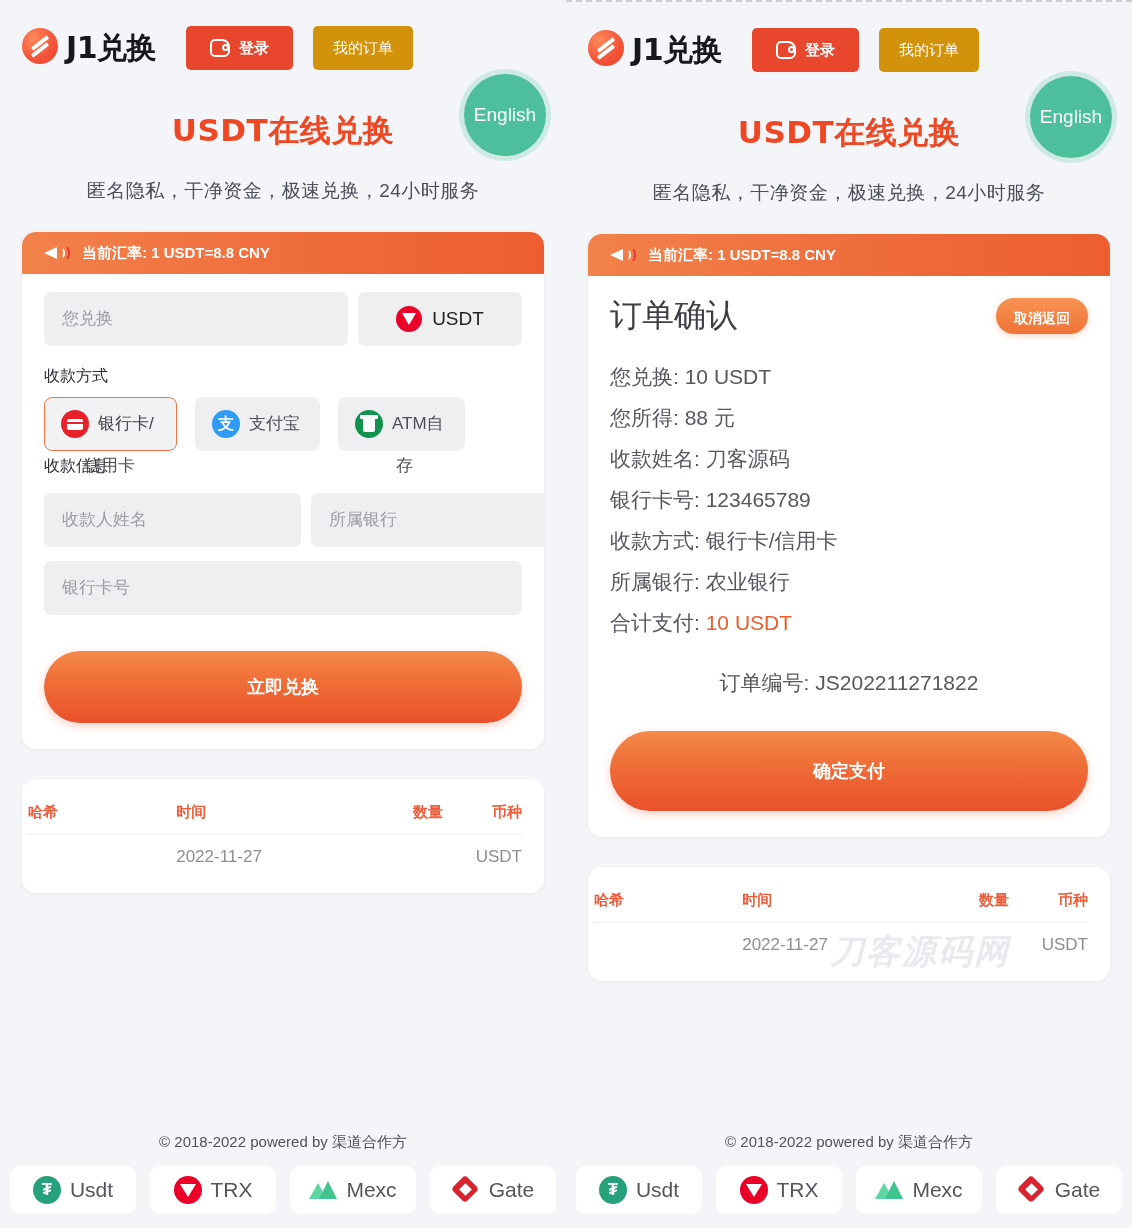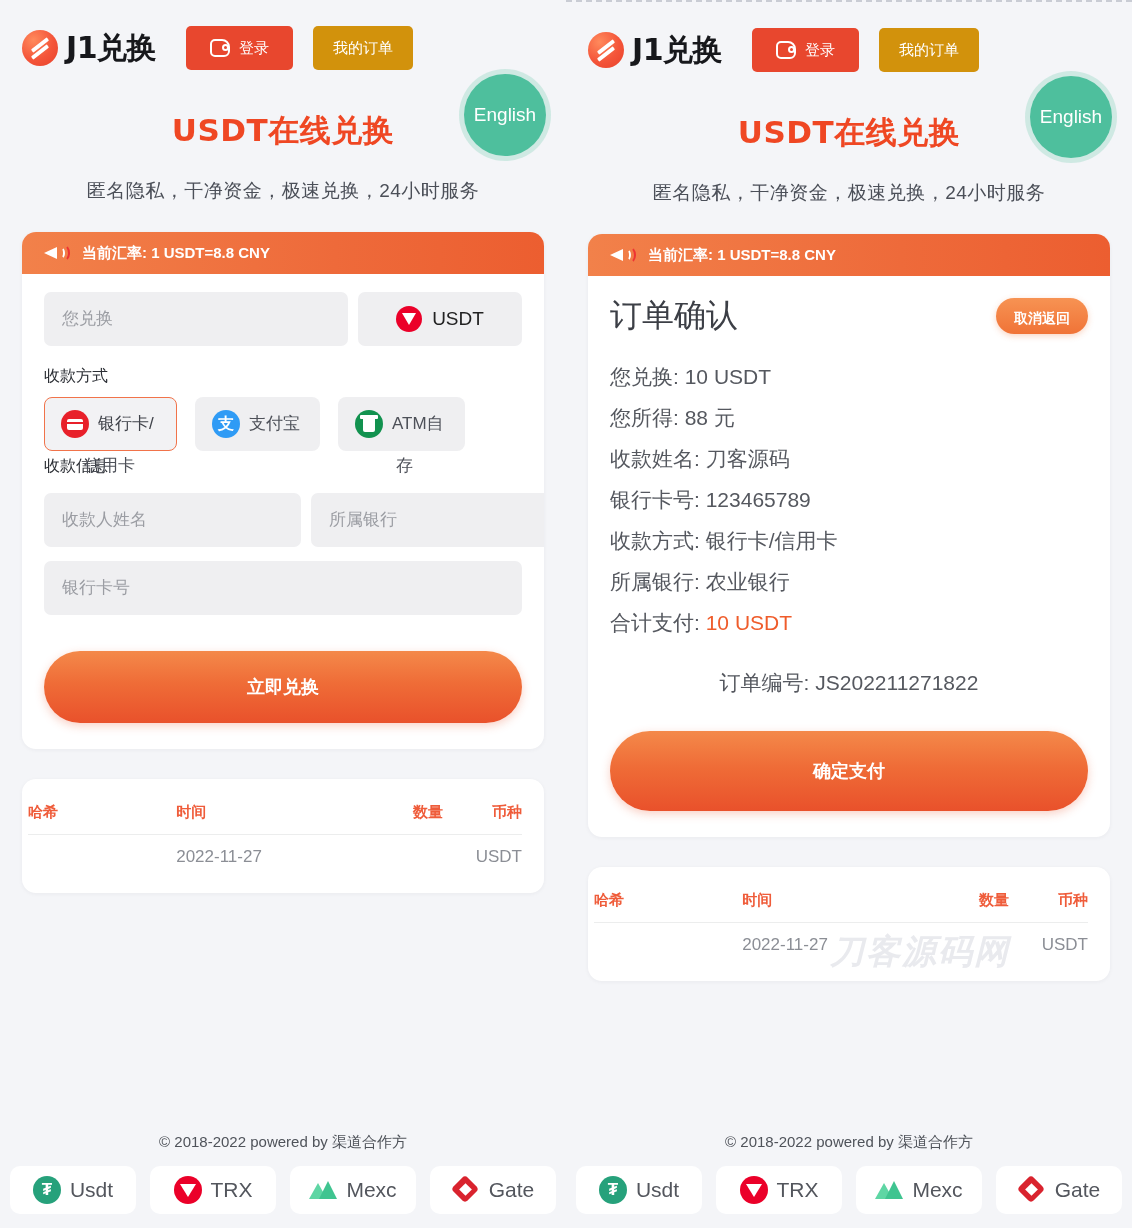--- a/index.html
+++ b/index.html
@@ -14,41 +14,41 @@
   .panel {
     position: relative;
     width: 566px; height: 1228px;
     background: #f4f5f8;
     overflow: hidden;
   }
   .panel.right { border-top: 2px dashed #c9ccd4; }
 
   
   .hdr { display: flex; align-items: center; padding: 18px 0 0 22px; height: 78px; }
-  .logo-wrap { display: flex; align-items: center; gap: 8px; }
+  .logo-wrap { display: flex; align-items: flex-start; gap: 8px; }
   .logo-mark {
     width: 36px; height: 36px; border-radius: 50%;
     background: radial-gradient(circle at 32% 28%, #ff8a5c 0%, #f4553a 55%, #e8402a 100%);
     position: relative; flex: 0 0 auto;
   }
   .logo-mark::before, .logo-mark::after {
     content: ""; position: absolute; background: #fff; border-radius: 1px;
   }
   .logo-mark::before { width: 20px; height: 4px; left: 8px; top: 13px; transform: rotate(-38deg); }
   .logo-mark::after  { width: 20px; height: 4px; left: 8px; top: 20px; transform: rotate(-38deg); }
   .logo-text {
     font-size: 30px; font-weight: bold; color: #17181c; letter-spacing: -0.5px;
     font-family: "DejaVu Sans", sans-serif;
   }
   .hbtn {
     display: inline-flex; align-items: center; justify-content: center; gap: 9px;
     height: 44px; border-radius: 5px; color: #fff; font-size: 15px; font-weight: 500;
     cursor: pointer; border: none;
   }
-  .hbtn.login  { background: #e8472e; padding: 0 24px; margin-left: 30px; }
+  .hbtn.login  { background: #e8472e; padding: 0 24px; margin-left: 30px; font-weight: bold; }
   .hbtn.orders { background: #d2920c; padding: 0 20px; margin-left: 20px; }
   .wallet-ico { width: 20px; height: 18px; position: relative; flex:0 0 auto; }
   .wallet-ico i {
     position: absolute; inset: 0; border: 2px solid #fff;
     border-radius: 5px 8px 6px 5px;
   }
   .wallet-ico b {
     position: absolute; right: 1px; top: 5px; width: 7px; height: 7px;
     border-radius: 50%; border: 2px solid #fff; background: transparent;
   }

